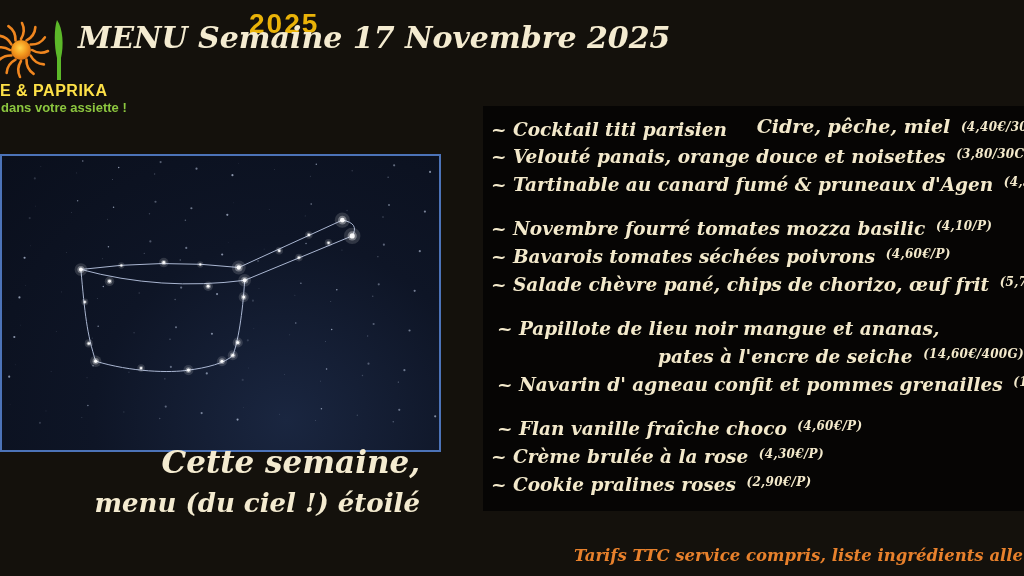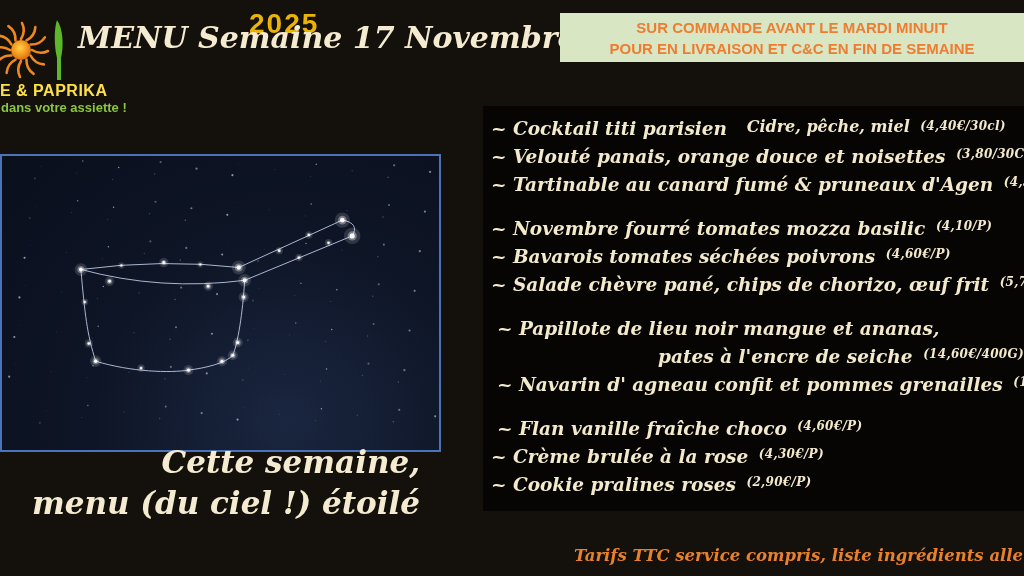--- a/index.html
+++ b/index.html
@@ -27,30 +27,30 @@
 
   
   .sky{position:absolute;left:0;top:154px;width:441px;height:298px;box-sizing:border-box;
        border:2px solid #4c73b8;
        background:radial-gradient(ellipse at 65% 90%, #1a2640 0%, #0e1526 48%, #0a0f1c 100%);}
   .sky svg{display:block;width:100%;height:100%;}
 
   .caption{position:absolute;left:0;top:442px;width:420px;text-align:right;
        font-style:italic;font-weight:bold;color:#f4ebd0;}
   .caption .c1{font-size:31px;line-height:40px;}
-  .caption .c2{font-size:31px;line-height:42px;}
+  .caption .c2{font-size:26px;line-height:42px;}
 
   
   .menu-panel{position:absolute;left:483px;top:106px;width:541px;height:405px;
        background:#060504;overflow:hidden;padding:9px 0 0 8px;box-sizing:border-box;
        color:#f3e9cb;font-style:italic;font-weight:bold;}
   .msec{margin-bottom:16px;}
   .mi{height:28px;line-height:28px;white-space:nowrap;}
   .mi .nm{font-size:18.5px;}
-  .mi .note{font-size:16px;margin-left:14px;position:relative;top:-3px;}
+  .mi .note{font-size:19px;margin-left:24px;position:relative;top:-3px;}
   .mi .pr{font-size:12px;margin-left:5px;position:relative;top:-5px;letter-spacing:.3px;}
   .mi.indent2{padding-left:150px;text-align:right;}
   .mi.pad1{padding-left:6px;}
 
   .footnote{position:absolute;left:574px;top:546px;width:450px;height:26px;overflow:hidden;
        font-style:italic;font-weight:bold;font-size:16.5px;color:#e8812c;white-space:nowrap;}
 </style>
 </head>
 <body>
 
@@ -108,24 +108,20 @@
     <svg class="knife-svg" width="20" height="62" viewBox="0 0 20 62">
       <path d="M7,0 C13,8 14,26 11,38 L11,60 L7,60 L7,38 C4,26 4,8 7,0 Z" fill="#5cb829"></path>
     </svg>
     <div class="brand">E &amp; PAPRIKA</div>
     <div class="tagline">dans votre assiette !</div>
   </div>
 
   <div class="ghost-year">2025</div>
   <h1 class="page-title">MENU Semaine 17 Novembre 2025</h1>
 
-  <div class="order-banner">
-    <div>SUR COMMANDE AVANT LE MARDI MINUIT</div>
-    <div>POUR EN LIVRAISON ET C&amp;C EN FIN DE SEMAINE</div>
-  </div>
 
   <div class="sky">
     <svg viewBox="0 0 441 298">
       <g id="starfield">
           <circle cx="2.0" cy="4.0" r="0.40" fill="#cdd9f2" opacity="0.15"></circle>
           <circle cx="75.7" cy="45.3" r="0.75" fill="#cdd9f2" opacity="0.52"></circle>
           <circle cx="149.4" cy="86.6" r="1.10" fill="#cdd9f2" opacity="0.34"></circle>
           <circle cx="223.1" cy="127.9" r="0.40" fill="#cdd9f2" opacity="0.16"></circle>
           <circle cx="296.8" cy="169.2" r="0.75" fill="#cdd9f2" opacity="0.53"></circle>
           <circle cx="370.5" cy="210.5" r="1.10" fill="#cdd9f2" opacity="0.35"></circle>

